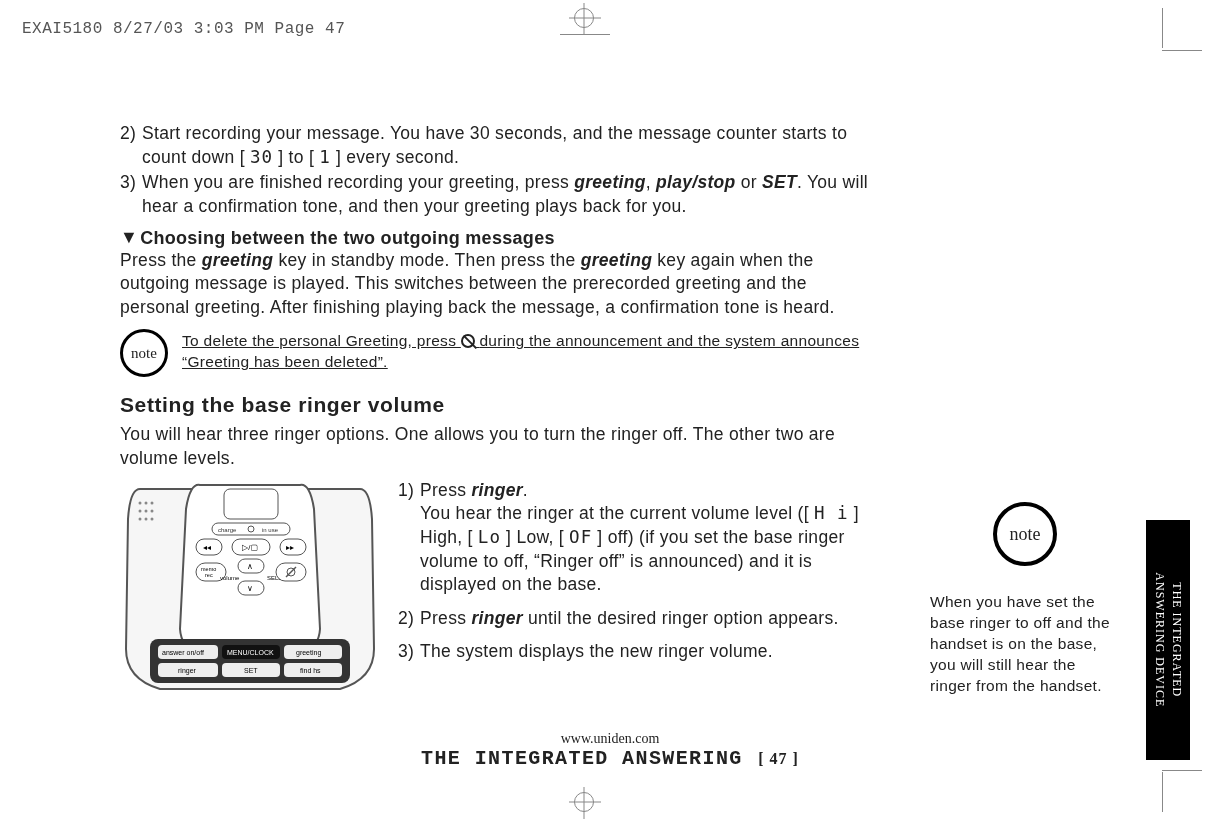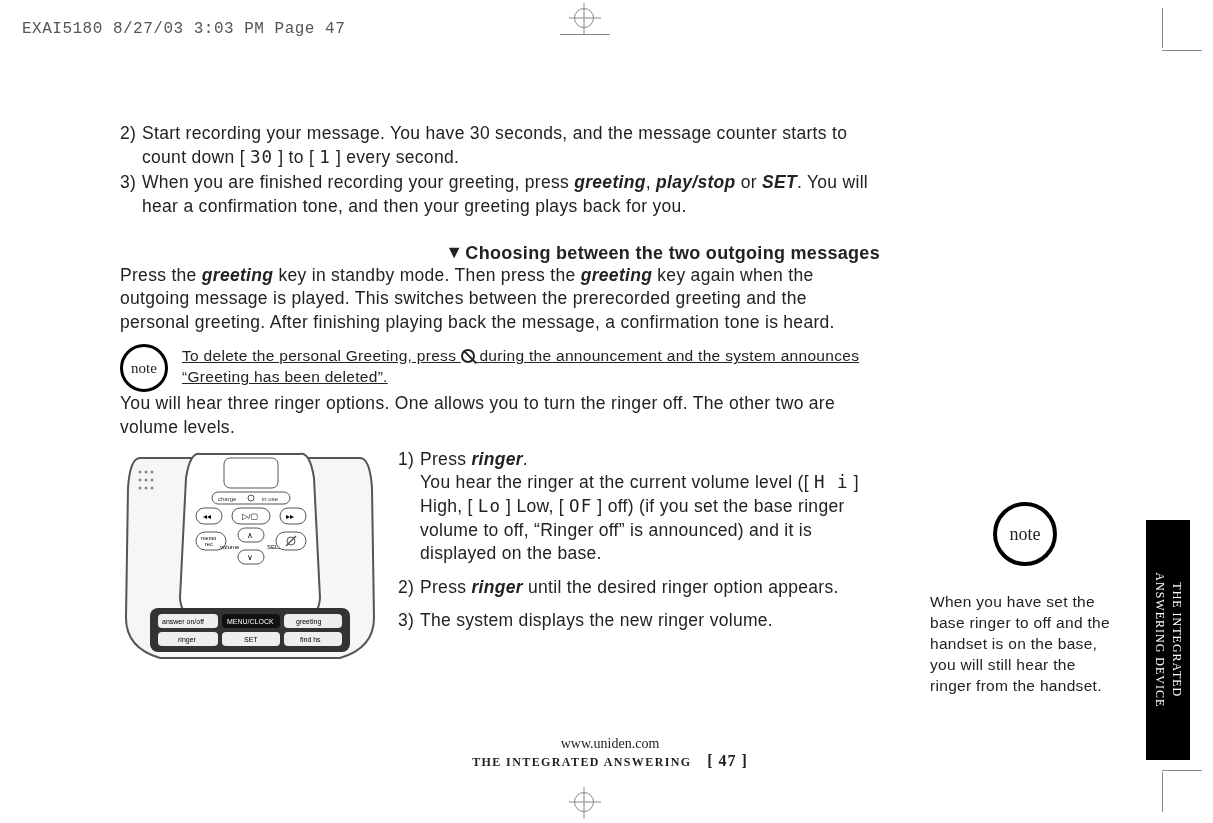--- a/index.html
+++ b/index.html
@@ -69,23 +69,22 @@
   }
   .ital { font-style: italic; font-weight: 700; }
   .seg7 {
     font-family: monospace;
     letter-spacing: 1px;
   }
 
   h3.sub {
     font-size: 18px;
     font-weight: 700;
-    margin-top: 24px;
+    margin-top: 9px;
     letter-spacing: 0.3px;
-    text-align: right;
   }
   h3.sub .tri { display:inline-block; transform: translateY(-1px); margin-right:2px; }
 
   h2.section {
     font-size: 21px;
     font-weight: 700;
     letter-spacing: 0.6px;
     margin-top: 16px;
     margin-bottom: 6px;
   }
@@ -143,24 +142,24 @@
     left: 60px; bottom: 10px;
     width: 980px;
     display: flex;
     justify-content: space-between;
     align-items: center;
     font-size: 14px;
     flex-direction: column;
   }
   .footer .url { font-family: Georgia, serif; }
   .footer .title {
-    font-family: Liberation Serif, serif;
+    font-family: Liberation Mono, monospace;
     font-weight: 700;
     letter-spacing: 1.4px;
-    font-size: 12px;
+    font-size: 20px;
   }
   .footer .pg { font-family: Liberation Serif, serif; font-weight: 700; font-size: 16px; letter-spacing: 1px; }
 
   .strike-o {
     display:inline-block;
     width:14px;height:14px;
     border:2px solid #222;border-radius:50%;
     position:relative; vertical-align:-2px;
   }
   .strike-o::after{
@@ -207,20 +206,21 @@
 
     <div class="note-row">
       <div class="note-badge">note</div>
       <p>
         <span>To delete the personal Greeting, press </span>
         <span class="strike-o"></span>
         <span> during the announcement and the system announces “Greeting has been deleted”.</span>
       </p>
     </div>
 
+    <h2 class="section">Setting the base ringer volume</h2>
     <p>You will hear three ringer options. One allows you to turn the ringer off. The other two are volume levels.</p>
 
     <div class="lower">
       <div class="device">
         <svg viewBox="0 0 260 220" width="260" height="220">
 
           <path d="M20 10 Q10 10 8 40 L6 170 Q6 200 40 210 L220 210 Q254 200 254 170 L252 40 Q250 10 240 10 Z" fill="#f6f6f6" stroke="#555" stroke-width="2"></path>
 
           <path d="M80 6 Q70 4 66 30 L60 150 Q62 186 130 188 Q198 186 200 150 L194 30 Q190 4 180 6 Z" fill="#fff" stroke="#555" stroke-width="2"></path>
 

